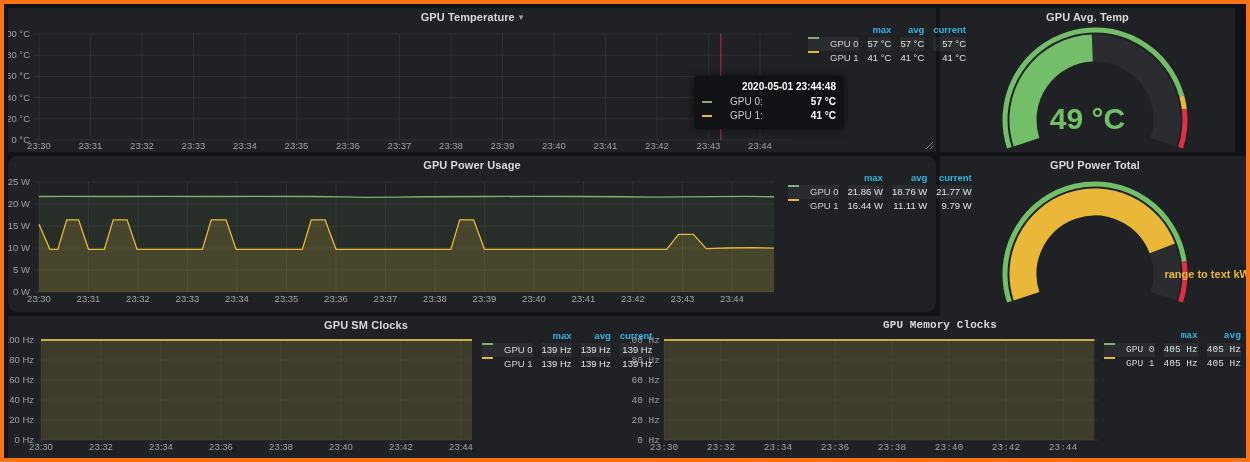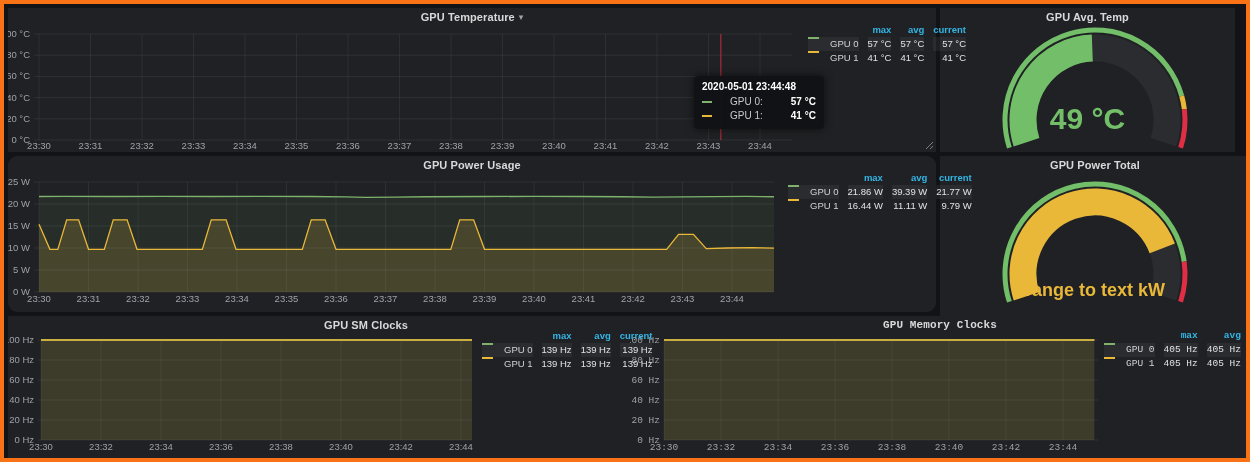--- a/index.html
+++ b/index.html
@@ -11,27 +11,27 @@
   .chart-host,.gauge-host{position:absolute;inset:0;}
   .chart-host svg,.gauge-host svg{position:absolute;left:0;top:0;}
   .legend{position:absolute;display:grid;grid-template-columns:1fr auto auto auto;column-gap:9px;font-size:9.5px;line-height:14px;align-content:start;z-index:3;}
   .legend .lh{color:#33B5E5;font-weight:700;text-align:right;}
   .legend .lh0{}
   .legend .series-name{display:flex;align-items:flex-start;gap:11px;color:#d0d2d6;cursor:pointer;white-space:nowrap;}
   .legend .dash{width:11px;height:0;border-top:2px solid #888;flex:none;}
   .legend .lv{color:#e0e2e5;text-align:right;white-space:nowrap;}
   .legend .hl{background:rgba(255,255,255,.05);}
   .tooltip{position:absolute;background:rgba(17,18,21,.96);border-radius:4px;padding:5px 8px 6px 8px;font-size:10px;color:#d8d9da;z-index:6;box-shadow:0 0 8px rgba(0,0,0,.6);width:max-content;}
-  .tt-time{font-weight:700;color:#ffffff;margin-bottom:3px;}
+  .tt-time{font-weight:700;color:#ffffff;margin-bottom:3px;margin-left:40px;}
   .tt-row{display:flex;align-items:center;gap:18px;line-height:14px;}
   .tt-label{color:#c7c9cc;}
   .tt-val{font-weight:700;color:#fff;margin-left:auto;padding-left:10px;}
   .gauge-value{position:absolute;left:0;right:0;text-align:center;font-weight:700;z-index:3;}
   .gv-temp{top:94px;font-size:30px;}
-  .gv-power{top:124px;font-size:18px;}
+  .gv-power{top:112px;font-size:11px;text-align:right;}
   .resize-handle{position:absolute;right:2px;bottom:2px;z-index:5;cursor:nwse-resize;}
   
   #p-temp   {left:4px;  top:4px;  width:928px;height:144px;}
   #p-avgtemp{left:936px;top:4px;  width:295px;height:144px;padding-left:28px;}
   #p-power  {left:4px;  top:152px;width:928px;height:156px;border-radius:9px;}
   #p-ptotal {left:936px;top:152px;width:310px;height:192px;}
   #p-sm     {left:4px;  top:312px;width:716px;height:146px;}
   #p-mem    {left:626px;top:312px;width:620px;height:146px;font-family:Liberation Mono, monospace;}
 </style>
 </head>
@@ -203,21 +203,21 @@
     <div class="legend" style="left:780px;top:15px;width:146px;">
         <div class="lh0"></div>
         <div class="lh">max</div>
         <div class="lh">avg</div>
         <div class="lh">current</div>
         <div class="series-name hl">
           <span class="dash" style="border-top-color: rgb(126, 178, 109);"></span>
           <span>GPU 0</span>
         </div>
         <div class="lv hl">21.86 W</div>
-        <div class="lv hl">39.39 W</div>
+        <div class="lv hl">18.76 W</div>
         <div class="lv hl">21.77 W</div>
         <div class="series-name">
           <span class="dash" style="border-top-color: rgb(234, 184, 57);"></span>
           <span>GPU 1</span>
         </div>
         <div class="lv">16.44 W</div>
         <div class="lv">11.11 W</div>
         <div class="lv">9.79 W</div>
       </div>
   </div>

